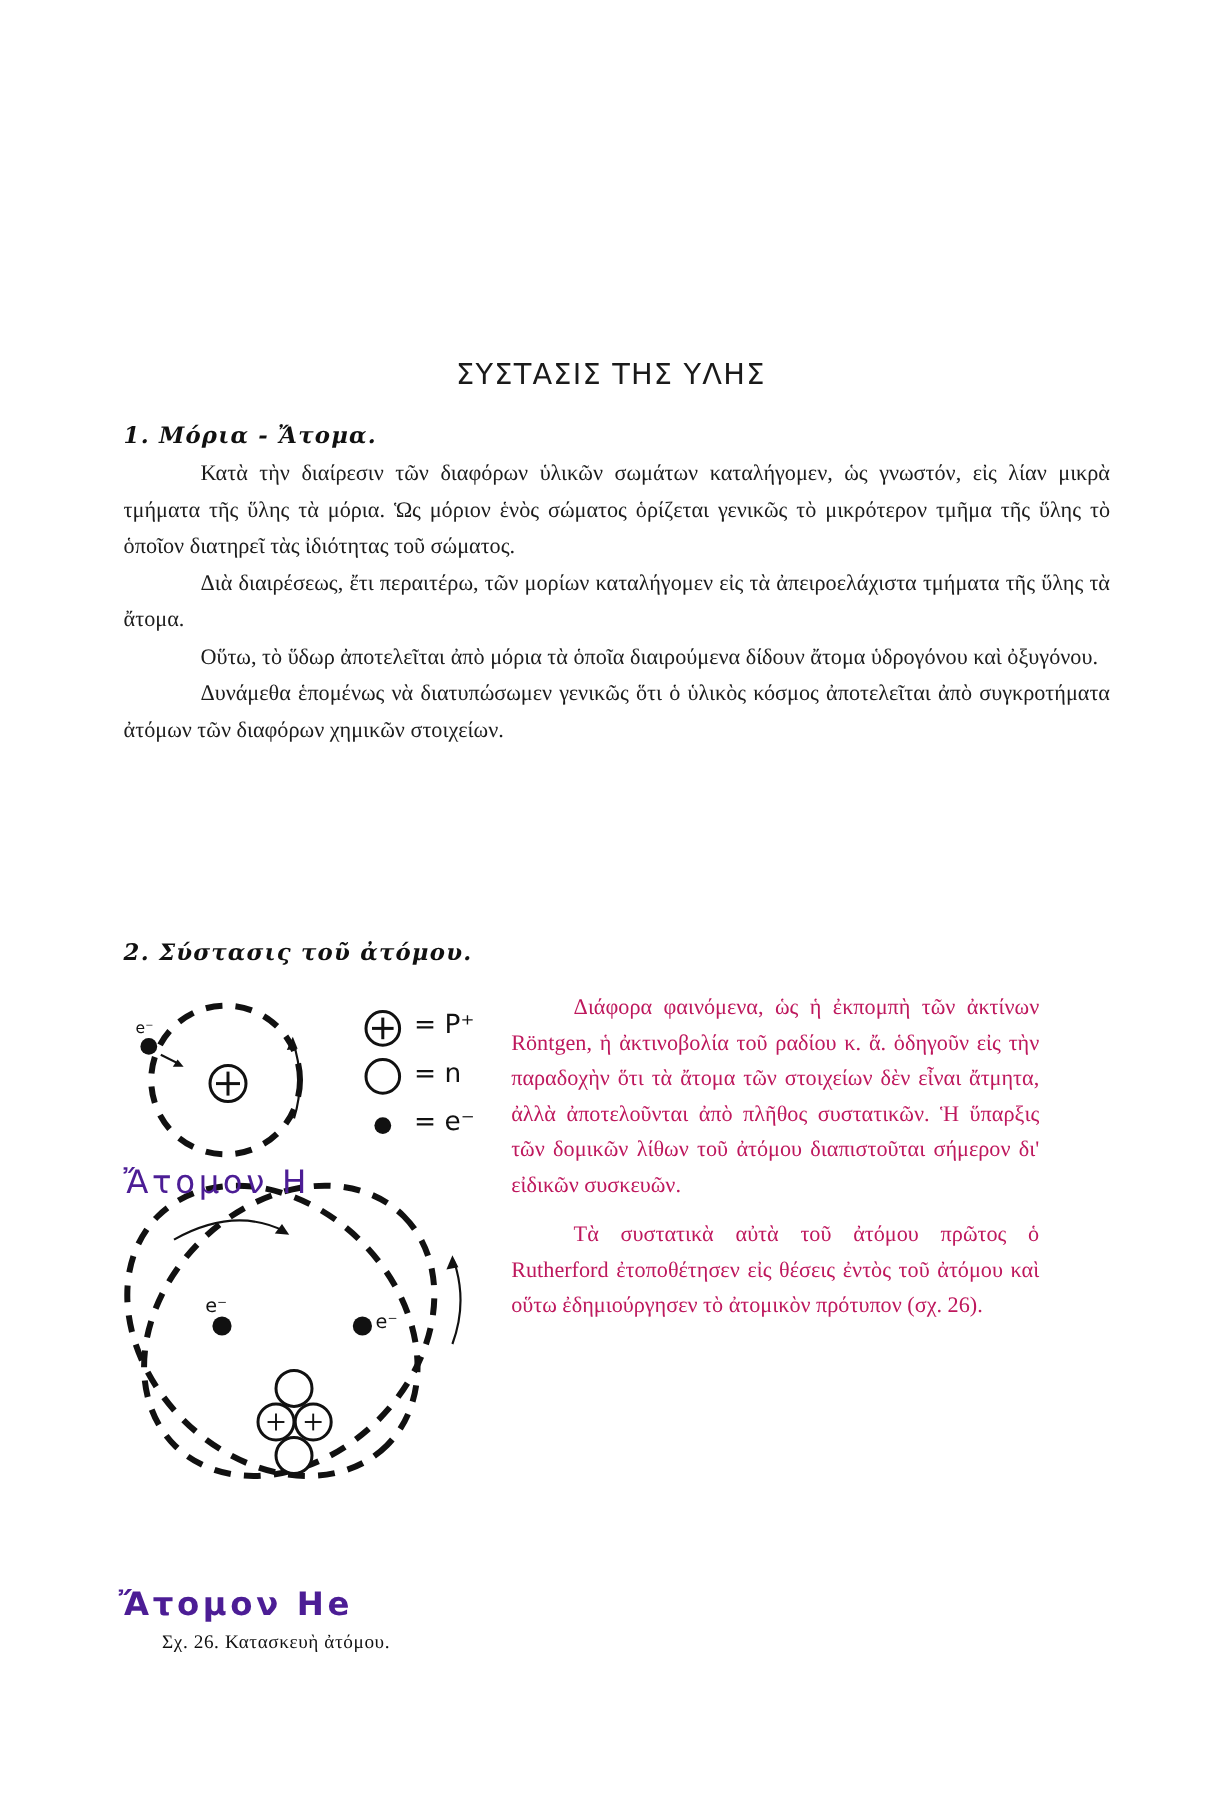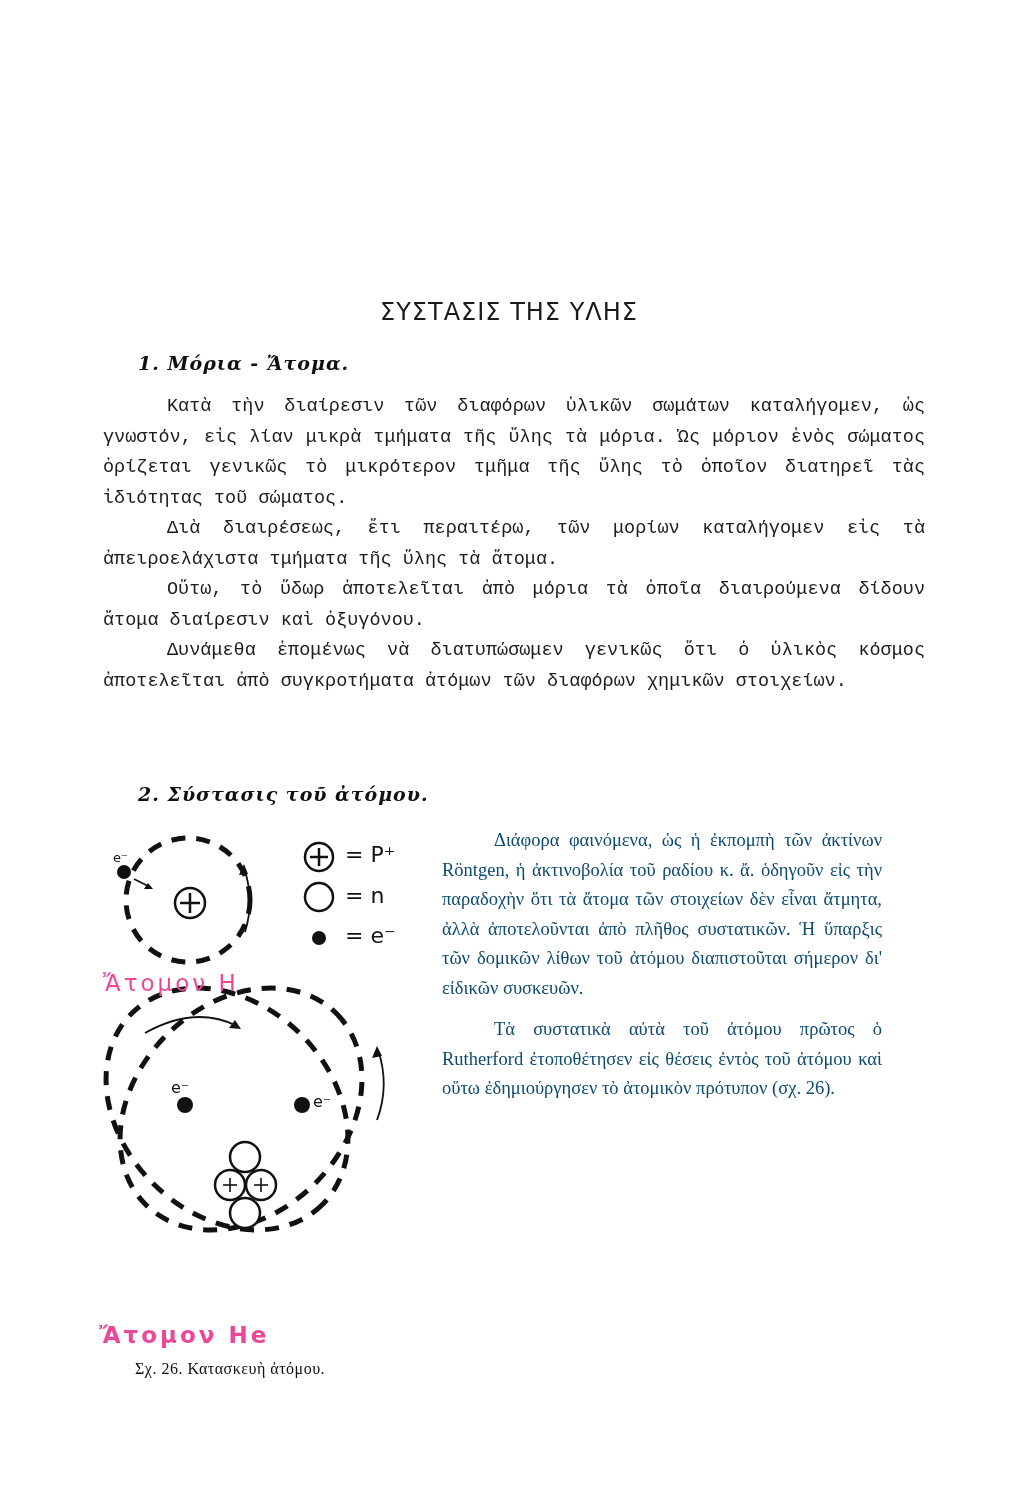--- a/index.html
+++ b/index.html
@@ -3,53 +3,53 @@
 <meta charset="utf-8">
 <style>
   html, body { margin: 0; padding: 0; background: #ffffff; }
   body { width: 1018px; height: 1500px; position: relative; overflow: hidden;
          font-family: "DejaVu Serif", "Liberation Serif", serif; color: #111; }
   .page { position: absolute; left: 0; top: 0; width: 806px; height: 1500px; }
   .title { position: absolute; top: 298px; left: 0; width: 1018px; text-align: center;
            font-family: "DejaVu Sans", "Liberation Sans", sans-serif; font-size: 24px;
            letter-spacing: 1px; color: #1a1a1a; }
   .section-head { position: absolute; left: 103px; font-style: italic; font-weight: bold;
-                  font-size: 19px; letter-spacing: 1px; font-family: "DejaVu Serif", serif; margin-left: 35px; }
+                  font-size: 19px; letter-spacing: 1px; font-family: "DejaVu Serif", serif; }
   .sec1 { top: 352px; }
   .sec2 { top: 783px; }
   .body-text { position: absolute; left: 103px; width: 822px; font-size: 18.5px;
                line-height: 30.5px; text-align: justify; color: #1c1c1c;
                font-family: "Liberation Serif", "DejaVu Serif", serif; }
   .body-text p { margin: 0; text-indent: 64px; }
-  .col-right { position: absolute; left: 442px; width: 440px; font-size: 18.5px;
-               line-height: 29.5px; text-align: justify; color: #0c4a6e;
+  .col-right { position: absolute; left: 426px; width: 440px; font-size: 18.5px;
+               line-height: 29.5px; text-align: justify; color: #be185d;
                font-family: "Liberation Serif", "DejaVu Serif", serif; }
   .col-right p { margin: 0 0 12px 0; text-indent: 52px; }
   .spaced { letter-spacing: 4px; }
   .figure { position: absolute; left: 95px; top: 820px; width: 330px; height: 570px; }
   .figure svg { position: absolute; left: 0; top: 0; }
   .fig-label { position: absolute; font-family: "DejaVu Sans", "Liberation Sans", sans-serif;
-               font-size: 23px; letter-spacing: 3px; color: #ec4899; }
+               font-size: 27px; letter-spacing: 3px; color: #4c1d95; }
   .caption { position: absolute; left: 135px; top: 1360px; font-size: 16px;
              font-family: "Liberation Serif", "DejaVu Serif", serif; letter-spacing: 0.5px; }
   .legend-label { font-family: "DejaVu Sans", "Liberation Sans", sans-serif; font-size: 22px; }
 </style>
 </head>
 <body>
 
 <div class="page">
 
   <div class="title">ΣΥΣΤΑΣΙΣ ΤΗΣ ΥΛΗΣ</div>
 
   <div class="section-head sec1">1. Μόρια - Ἄτομα.</div>
 
-  <div class="body-text" style="top:392px;font-family:Liberation Mono, monospace;">
+  <div class="body-text" style="top:380px;">
     <p>Κατὰ τὴν διαίρεσιν τῶν διαφόρων ὑλικῶν σωμάτων καταλήγομεν, ὡς γνωστόν, εἰς λίαν μικρὰ τμήματα τῆς ὕλης τὰ μόρια. Ὡς μόριον ἑνὸς σώματος ὁρίζεται γενικῶς τὸ μικρότερον τμῆμα τῆς ὕλης τὸ ὁποῖον διατηρεῖ τὰς ἰδιότητας τοῦ σώματος.</p>
     <p>Διὰ διαιρέσεως, ἔτι περαιτέρω, τῶν μορίων καταλήγομεν εἰς τὰ ἀπειροελάχιστα τμήματα τῆς ὕλης τὰ ἄτομα.</p>
-    <p>Οὕτω, τὸ ὕδωρ ἀποτελεῖται ἀπὸ μόρια τὰ ὁποῖα διαιρούμενα δίδουν ἄτομα διαίρεσιν καὶ ὀξυγόνου.</p>
+    <p>Οὕτω, τὸ ὕδωρ ἀποτελεῖται ἀπὸ μόρια τὰ ὁποῖα διαιρούμενα δίδουν ἄτομα ὑδρογόνου καὶ ὀξυγόνου.</p>
     <p>Δυνάμεθα ἑπομένως νὰ διατυπώσωμεν γενικῶς ὅτι ὁ ὑλικὸς κόσμος ἀποτελεῖται ἀπὸ συγκροτήματα ἀτόμων τῶν διαφόρων χημικῶν στοιχείων.</p>
   </div>
 
   <div class="section-head sec2">2. Σύστασις τοῦ ἀτόμου.</div>
 
   <div class="figure">
     <svg width="330" height="570" viewBox="0 0 330 570">
 
       <g>
         <circle cx="93" cy="80" r="62" fill="none" stroke="#111" stroke-width="5" stroke-dasharray="14 11"></circle>

